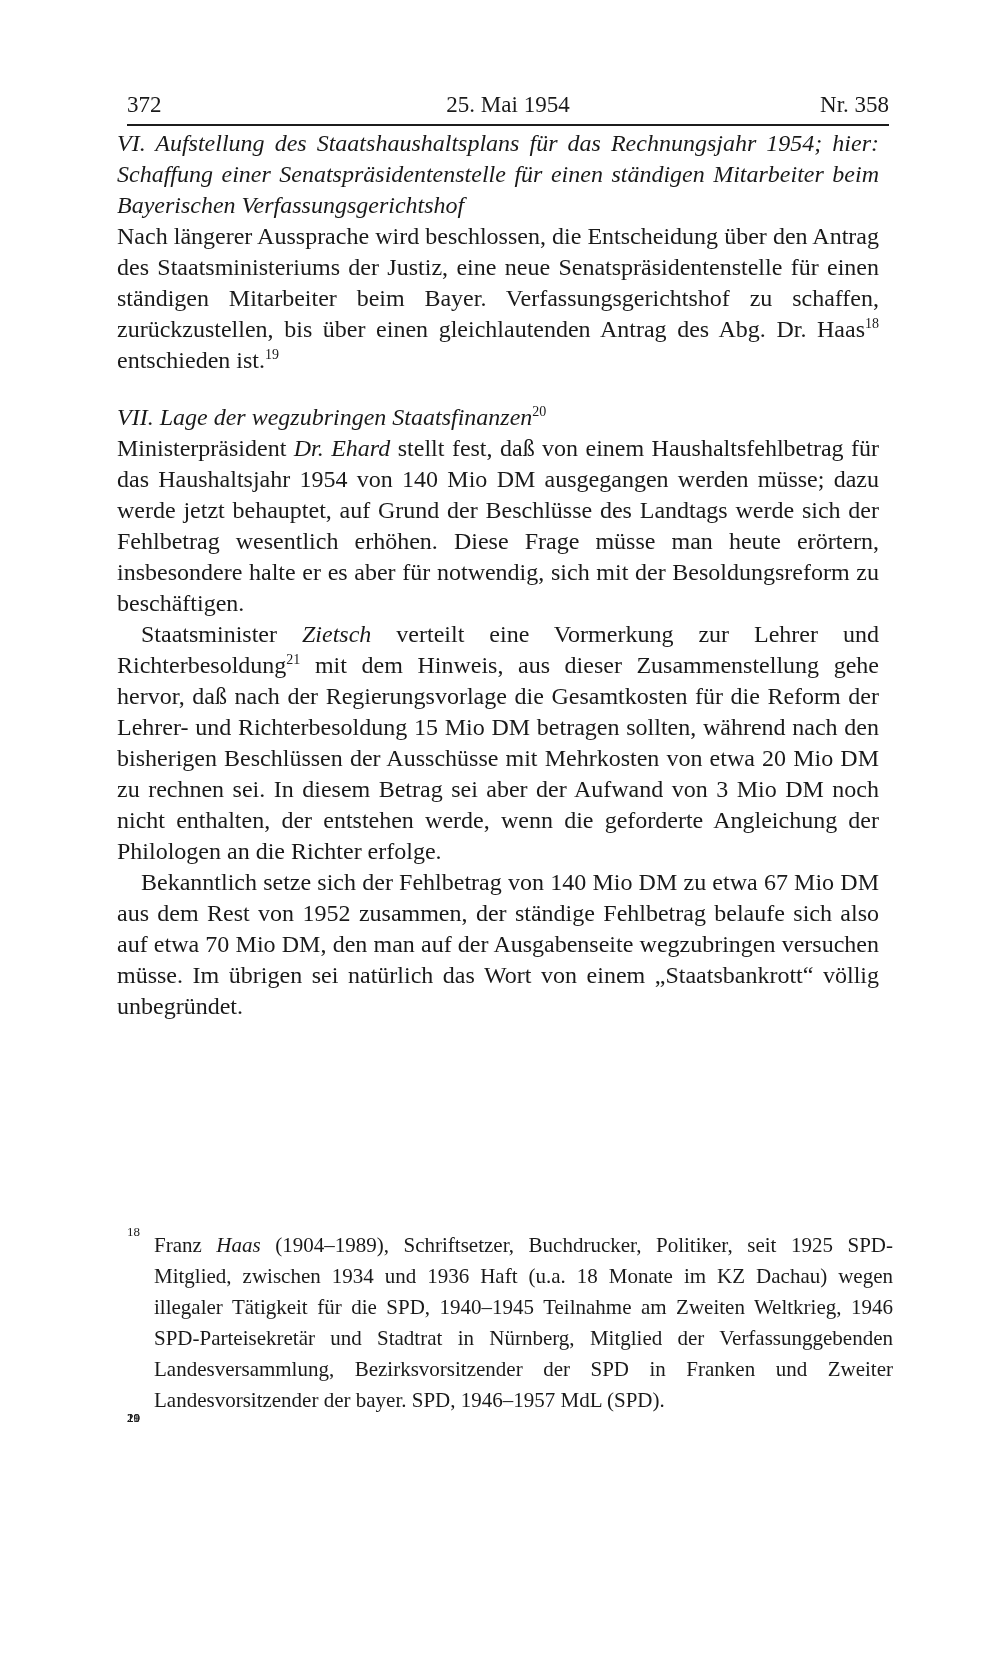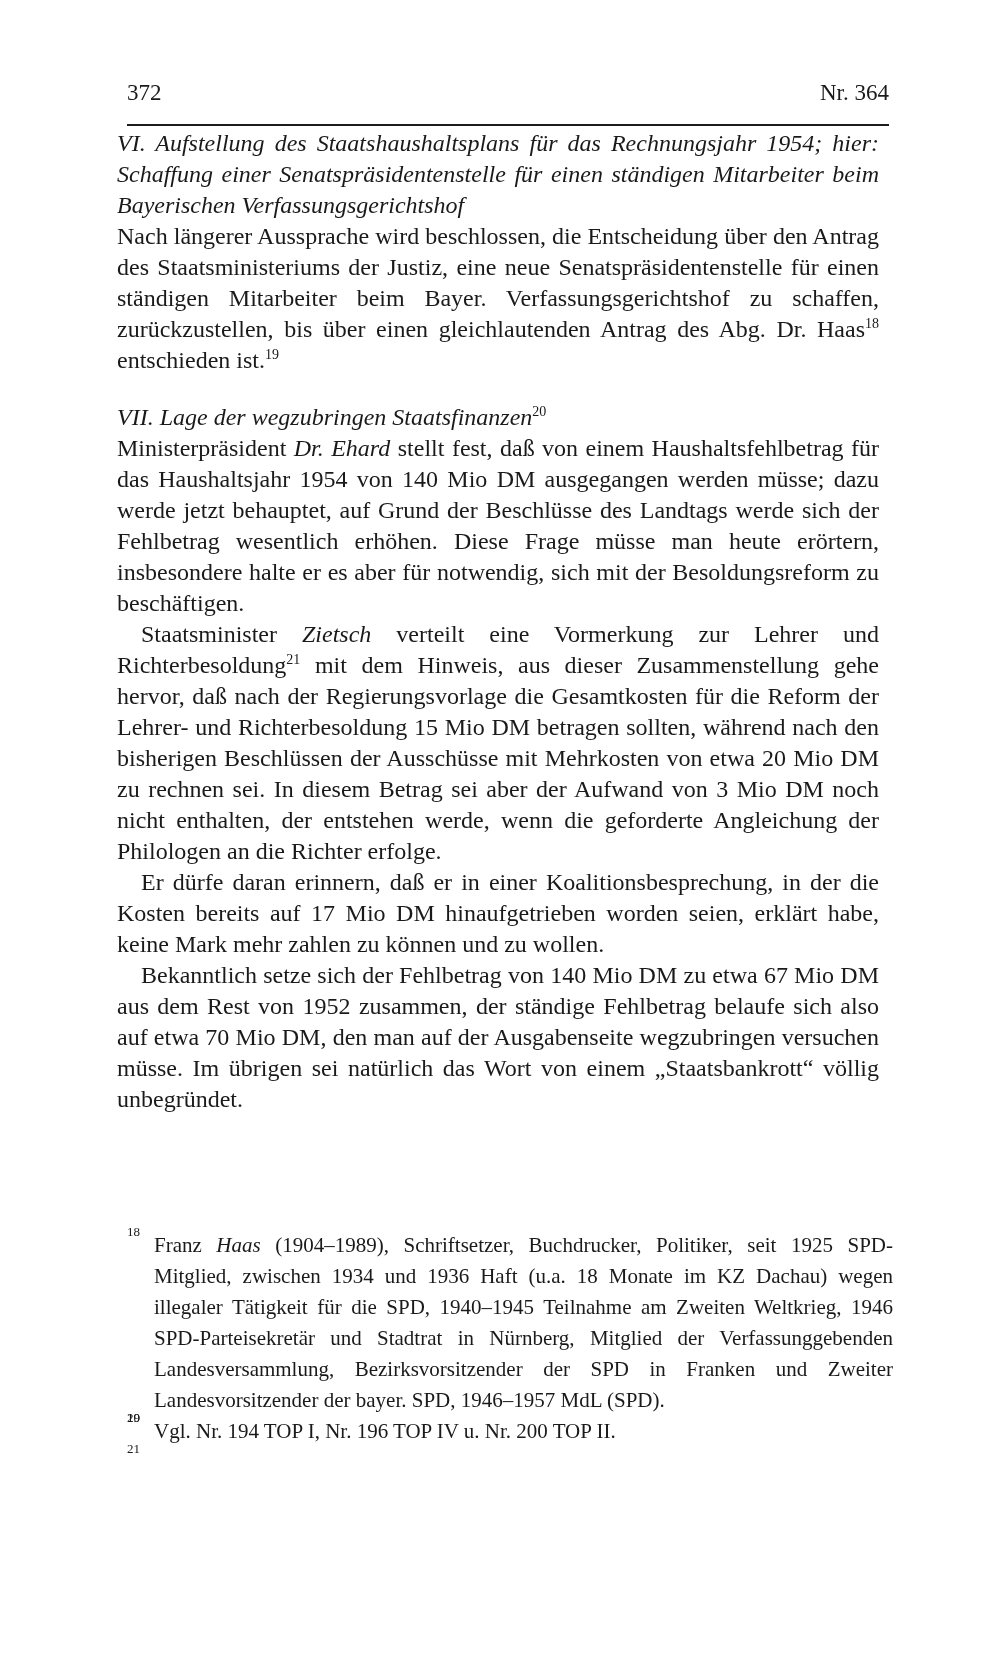--- a/index.html
+++ b/index.html
@@ -9,21 +9,21 @@
     color: #1a1a1a;
     font-family: "Liberation Serif", "DejaVu Serif", serif;
     position: relative;
     overflow: hidden;
   }
   .page { position: absolute; inset: 0; }
 
   
   .page-header {
     position: absolute;
-    left: 127px; top: 80px; width: 762px;
+    left: 127px; top: 92px; width: 762px;
     display: flex; align-items: baseline;
     font-size: 23px;
   }
   .hdr-left  { flex: 1; text-align: left; }
   .hdr-center{ flex: 1.4; text-align: center; }
   .hdr-right { flex: 1; text-align: right; }
   .header-rule {
     position: absolute;
     left: 127px; top: 124px; width: 762px;
     border-top: 2px solid #1c1c1c;
@@ -60,35 +60,35 @@
     font-size: 13px; line-height: normal; font-style: normal;
   }
 </style>
 </head>
 <body>
 
 <div class="page">
 
   <header class="page-header">
     <span class="hdr-left">372</span>
-    <span class="hdr-right">Nr. 364</span>
+    <span class="hdr-center">25. Mai 1954</span>
+    <span class="hdr-right">Nr. 358</span>
   </header>
 
   <div class="header-rule"></div>
 
   <main class="body-text">
       <p class="heading"><span class="it">VI. Aufstellung des Staatshaushaltsplans für das Rechnungsjahr 1954; hier: Schaffung einer Senatspräsidentenstelle für einen ständigen Mitarbeiter beim Bayerischen Verfassungsgerichtshof</span></p>
       <p class="para"><span>Nach längerer Aussprache wird beschlossen, die Entscheidung über den Antrag des Staatsministeriums der Justiz, eine neue Senatspräsidentenstelle für einen ständigen Mitarbeiter beim Bayer. Verfassungsgerichtshof zu schaffen, zurückzustellen, bis über einen gleichlautenden Antrag des Abg. Dr. Haas</span><sup class="fn-ref">18</sup><span> entschieden ist.</span><sup class="fn-ref">19</sup></p>
       <p class="heading space-before"><span class="it">VII. Lage der wegzubringen Staatsfinanzen</span><sup class="fn-ref">20</sup></p>
       <p class="para"><span>Ministerpräsident </span><span class="it">Dr. Ehard</span><span> stellt fest, daß von einem Haushaltsfehlbetrag für das Haushaltsjahr 1954 von 140 Mio DM ausgegangen werden müsse; dazu werde jetzt behauptet, auf Grund der Beschlüsse des Landtags werde sich der Fehlbetrag wesentlich erhöhen. Diese Frage müsse man heute erörtern, insbesondere halte er es aber für notwendig, sich mit der Besoldungsreform zu beschäftigen.</span></p>
       <p class="para indent"><span>Staatsminister </span><span class="it">Zietsch</span><span> verteilt eine Vormerkung zur Lehrer und Richterbesoldung</span><sup class="fn-ref">21</sup><span> mit dem Hinweis, aus dieser Zusammenstellung gehe hervor, daß nach der Regierungsvorlage die Gesamtkosten für die Reform der Lehrer- und Richterbesoldung 15 Mio DM betragen sollten, während nach den bisherigen Beschlüssen der Ausschüsse mit Mehrkosten von etwa 20 Mio DM zu rechnen sei. In diesem Betrag sei aber der Aufwand von 3 Mio DM noch nicht enthalten, der entstehen werde, wenn die geforderte Angleichung der Philologen an die Richter erfolge.</span></p>
-      <p class="para indent"><span>Er dürfe daran erinnern, daß er in einer Koalitionsbesprechung, in der die Kosten bereits auf 17 Mio DM hinaufgetrieben worden seien, erklärt habe, keine Mark mehr zahlen zu können und zu wollen.</span></p>
       <p class="para indent"><span>Bekanntlich setze sich der Fehlbetrag von 140 Mio DM zu etwa 67 Mio DM aus dem Rest von 1952 zusammen, der ständige Fehlbetrag belaufe sich also auf etwa 70 Mio DM, den man auf der Ausgabenseite wegzubringen versuchen müsse. Im übrigen sei natürlich das Wort von einem „Staatsbankrott“ völlig unbegründet.</span></p>
     </main>
 
   <section class="footnotes">
       <p class="fn"><span class="fn-num">18</span><span><span>Franz </span><span class="it">Haas</span><span> (1904–1989), Schriftsetzer, Buchdrucker, Politiker, seit 1925 SPD-Mitglied, zwischen 1934 und 1936 Haft (u.a. 18 Monate im KZ Dachau) wegen illegaler Tätigkeit für die SPD, 1940–1945 Teilnahme am Zweiten Weltkrieg, 1946 SPD-Parteisekretär und Stadtrat in Nürnberg, Mitglied der Verfassunggebenden Landesversammlung, Bezirksvorsitzender der SPD in Franken und Zweiter Landesvorsitzender der bayer. SPD, 1946–1957 MdL (SPD).</span></span></p>
       <p class="fn"><span class="fn-num">19</span></p>
-      <p class="fn"><span class="fn-num">20</span><span><span>Vgl. Nr. 194 TOP I, Nr. 196 TOP IV u. Nr. 200 TOP II.</span></span></p>
+      <p class="fn"><span class="fn-num">20</span></p>
       <p class="fn"><span class="fn-num">21</span></p>
     </section>
 
 </div>
 
 </body></html>

